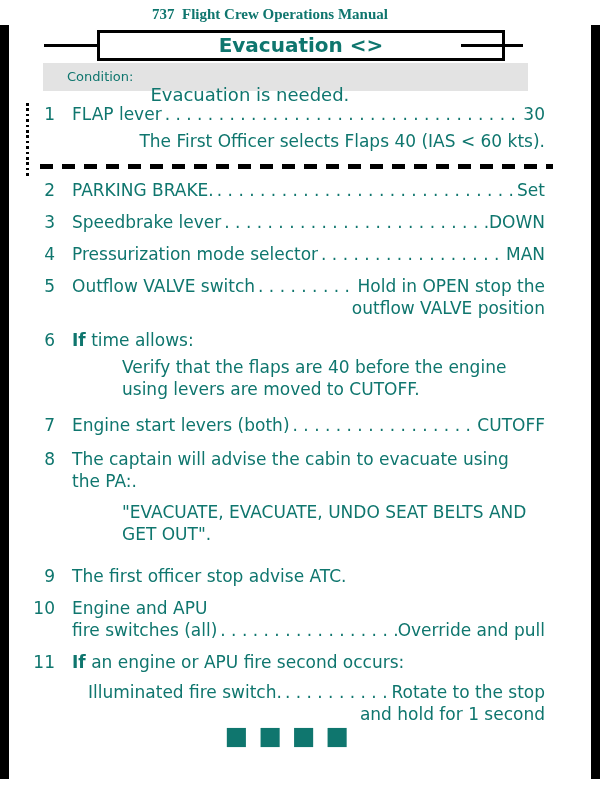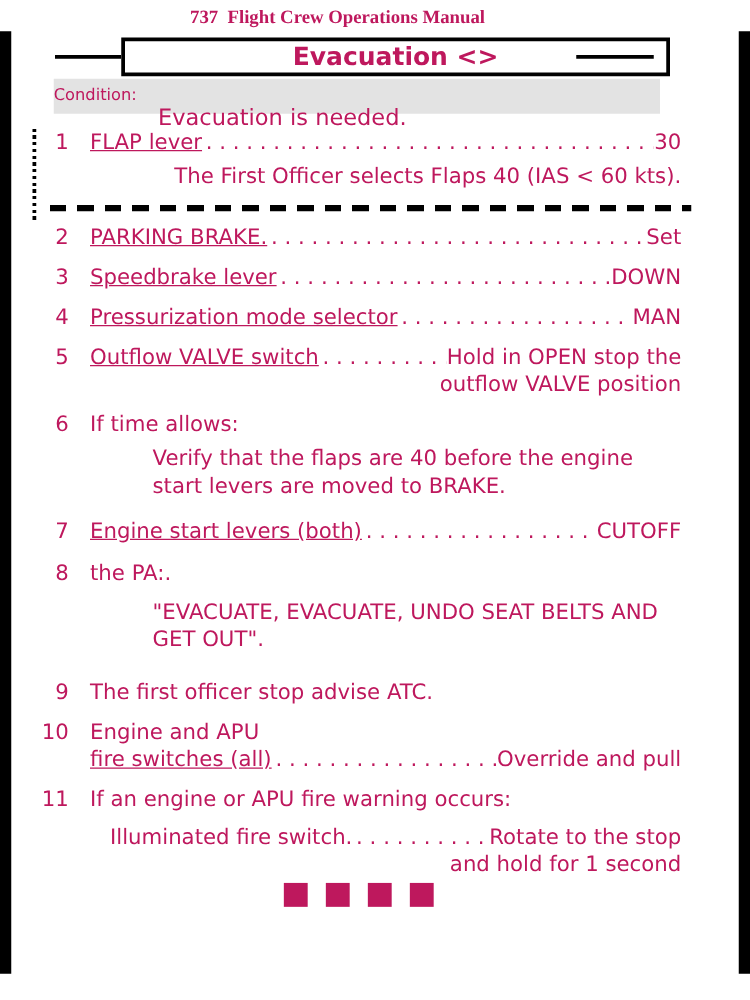--- a/index.html
+++ b/index.html
@@ -1,52 +1,52 @@
 <!DOCTYPE html>
 <html><head>
 <meta charset="utf-8">
 <style>
   html,body{margin:0;padding:0;background:#fff;}
   .page{position:relative;width:600px;height:800px;background:#fff;overflow:hidden;
-        font-family:"DejaVu Sans",sans-serif;color:#be185d;font-size:17px;line-height:22px;}
+        font-family:"DejaVu Sans",sans-serif;color:#0f766e;font-size:17px;line-height:22px;}
   
   .edge{position:absolute;top:25px;width:9px;height:754px;background:#000;}
   .edge.left{left:0;}
   .edge.right{left:591px;}
   
   .header{position:absolute;top:3px;left:0;width:540px;text-align:center;
           font-family:"Liberation Serif",serif;font-weight:bold;font-size:15px;white-space:pre;}
   
   .rule{position:absolute;height:3px;background:#000;top:44px;}
   .rule.l{left:44px;width:53px;}
   .rule.r{left:461px;width:62px;}
-  .title-box{position:absolute;left:97px;top:30px;width:439px;height:31px;box-sizing:border-box;
+  .title-box{position:absolute;left:97px;top:30px;width:408px;height:31px;box-sizing:border-box;
              border:3px solid #000;background:#fff;text-align:center;line-height:25px;
              font-weight:bold;font-size:20px;}
   
   .condition{position:absolute;left:43px;top:63px;width:485px;height:28px;background:#e3e3e3;
              display:flex;align-items:center;}
-  .cond-label{font-size:13px;margin-left:0;white-space:nowrap;}
+  .cond-label{font-size:13px;margin-left:24px;white-space:nowrap;}
   .cond-text{font-size:18px;margin-left:17px;white-space:nowrap;margin-top:36px;}
   
   .dotted-vline{position:absolute;left:26px;top:103px;width:2.5px;height:75px;
                 background:repeating-linear-gradient(180deg,#000 0 2.6px,transparent 2.6px 5.4px);}
   .dashed{height:5px;margin:12px 0 2px 10px;width:513px;
           background:repeating-linear-gradient(90deg,#000 0 13px,transparent 13px 22px);}
   
   .content{position:absolute;top:91px;left:0;width:600px;box-sizing:border-box;
            padding:0 55px 0 30px;}
   .row{display:flex;align-items:baseline;margin-top:10px;}
   .row .num{flex:0 0 25px;text-align:right;margin-right:17px;white-space:pre;}
-  .lead{white-space:nowrap;flex:0 0 auto;text-decoration:underline;}
+  .lead{white-space:nowrap;flex:0 0 auto;}
   .dots{flex:1 1 auto;overflow:hidden;white-space:nowrap;padding:0 3px;}
   .val{white-space:nowrap;flex:0 0 auto;}
   .txt{flex:1;}
   .line{white-space:nowrap;}
-  .b{font-weight:normal;}
+  .b{font-weight:bold;}
   .note{margin-left:92px;margin-top:5px;}
   .note-right{margin-top:5px;text-align:right;}
   .cont-right{text-align:right;}
   .quote{margin-top:9px;}
   .m14{margin-top:14px;} .m12{margin-top:12px;} .m20{margin-top:20px;}
   .cont{margin-top:0;}
   .sub-row{margin-top:8px;margin-left:58px;}
   .sub-row .leadin{white-space:nowrap;flex:0 0 auto;}
   .end-marker{margin-top:2px;text-align:center;font-size:25px;line-height:18px;letter-spacing:1px;}
 </style>
@@ -110,33 +110,34 @@
       <span class="val">Hold in OPEN stop the</span>
     </div>
     <div class="cont-right">outflow VALVE position</div>
 
     <div class="row">
       <span class="num">6</span>
       <div class="txt"><span class="b">If</span><span> time allows:</span></div>
     </div>
     <div class="note">
       <div class="line">Verify that the flaps are 40 before the engine</div>
-      <div class="line">start levers are moved to BRAKE.</div>
+      <div class="line">using levers are moved to CUTOFF.</div>
     </div>
 
     <div class="row m14">
       <span class="num">7</span>
       <span class="lead">Engine start levers (both)</span>
       <span class="dots">. . . . . . . . . . . . . . . . . . . . . . . . . . . . . . . . . . . . . . . . . . . . . . . . . . . . . . . . . . . .</span>
       <span class="val">CUTOFF</span>
     </div>
 
     <div class="row m12">
       <span class="num">8</span>
       <div class="txt">
+        <div class="line">The captain will advise the cabin to evacuate using</div>
         <div class="line">the PA:.</div>
       </div>
     </div>
     <div class="note quote">
       <div class="line">"EVACUATE, EVACUATE, UNDO SEAT BELTS AND</div>
       <div class="line">GET OUT".</div>
     </div>
 
     <div class="row m20">
       <span class="num">9</span>
@@ -149,21 +150,21 @@
     </div>
     <div class="row cont">
       <span class="num"></span>
       <span class="lead">fire switches (all)</span>
       <span class="dots">. . . . . . . . . . . . . . . . . . . . . . . . . . . . . . . . . . . . . . . . . . . . . . . . . . . . . . . . . . . .</span>
       <span class="val">Override and pull</span>
     </div>
 
     <div class="row">
       <span class="num">11</span>
-      <div class="txt"><span class="b">If</span><span> an engine or APU fire warning occurs:</span></div>
+      <div class="txt"><span class="b">If</span><span> an engine or APU fire second occurs:</span></div>
     </div>
     <div class="row sub-row">
       <span class="leadin">Illuminated fire switch.</span>
       <span class="dots">. . . . . . . . . . . . . . . . . . . . . . . . . . . . . . . . . . . . . . . . . . . . . . . . . . . . . . . . . . . .</span>
       <span class="val">Rotate to the stop</span>
     </div>
     <div class="cont-right">and hold for 1 second</div>
 
     <div class="end-marker">■ ■ ■ ■</div>
 

